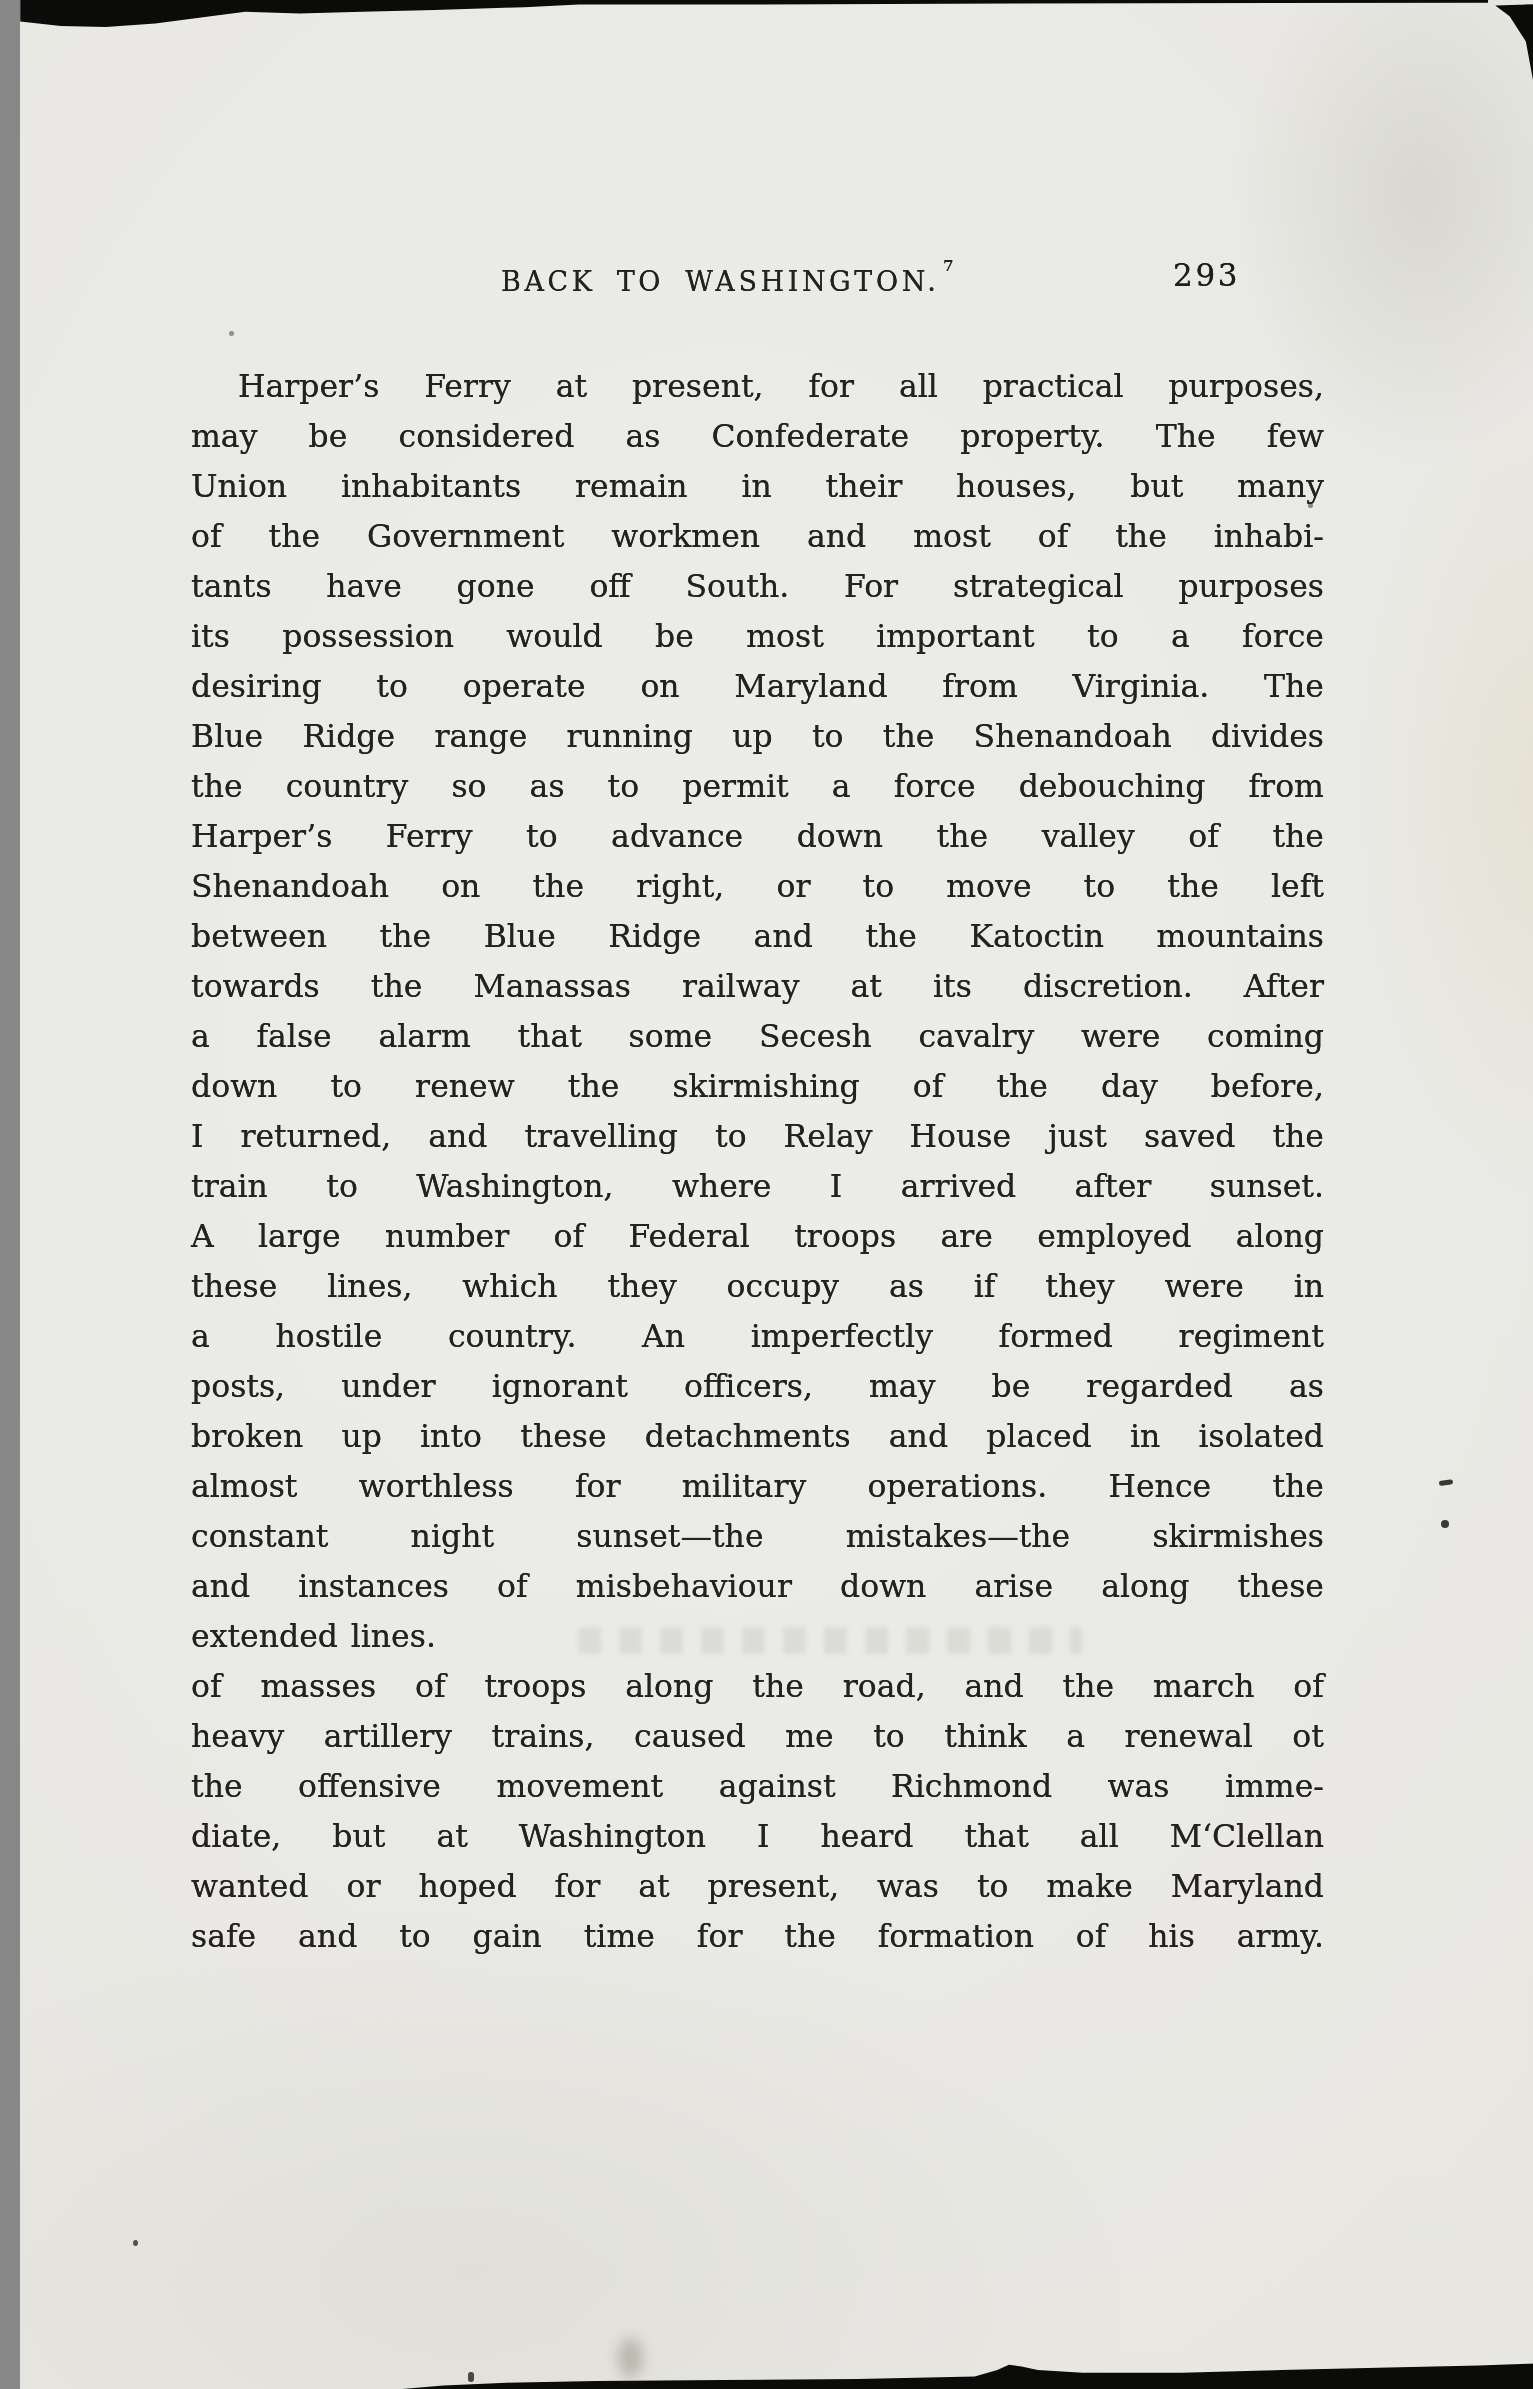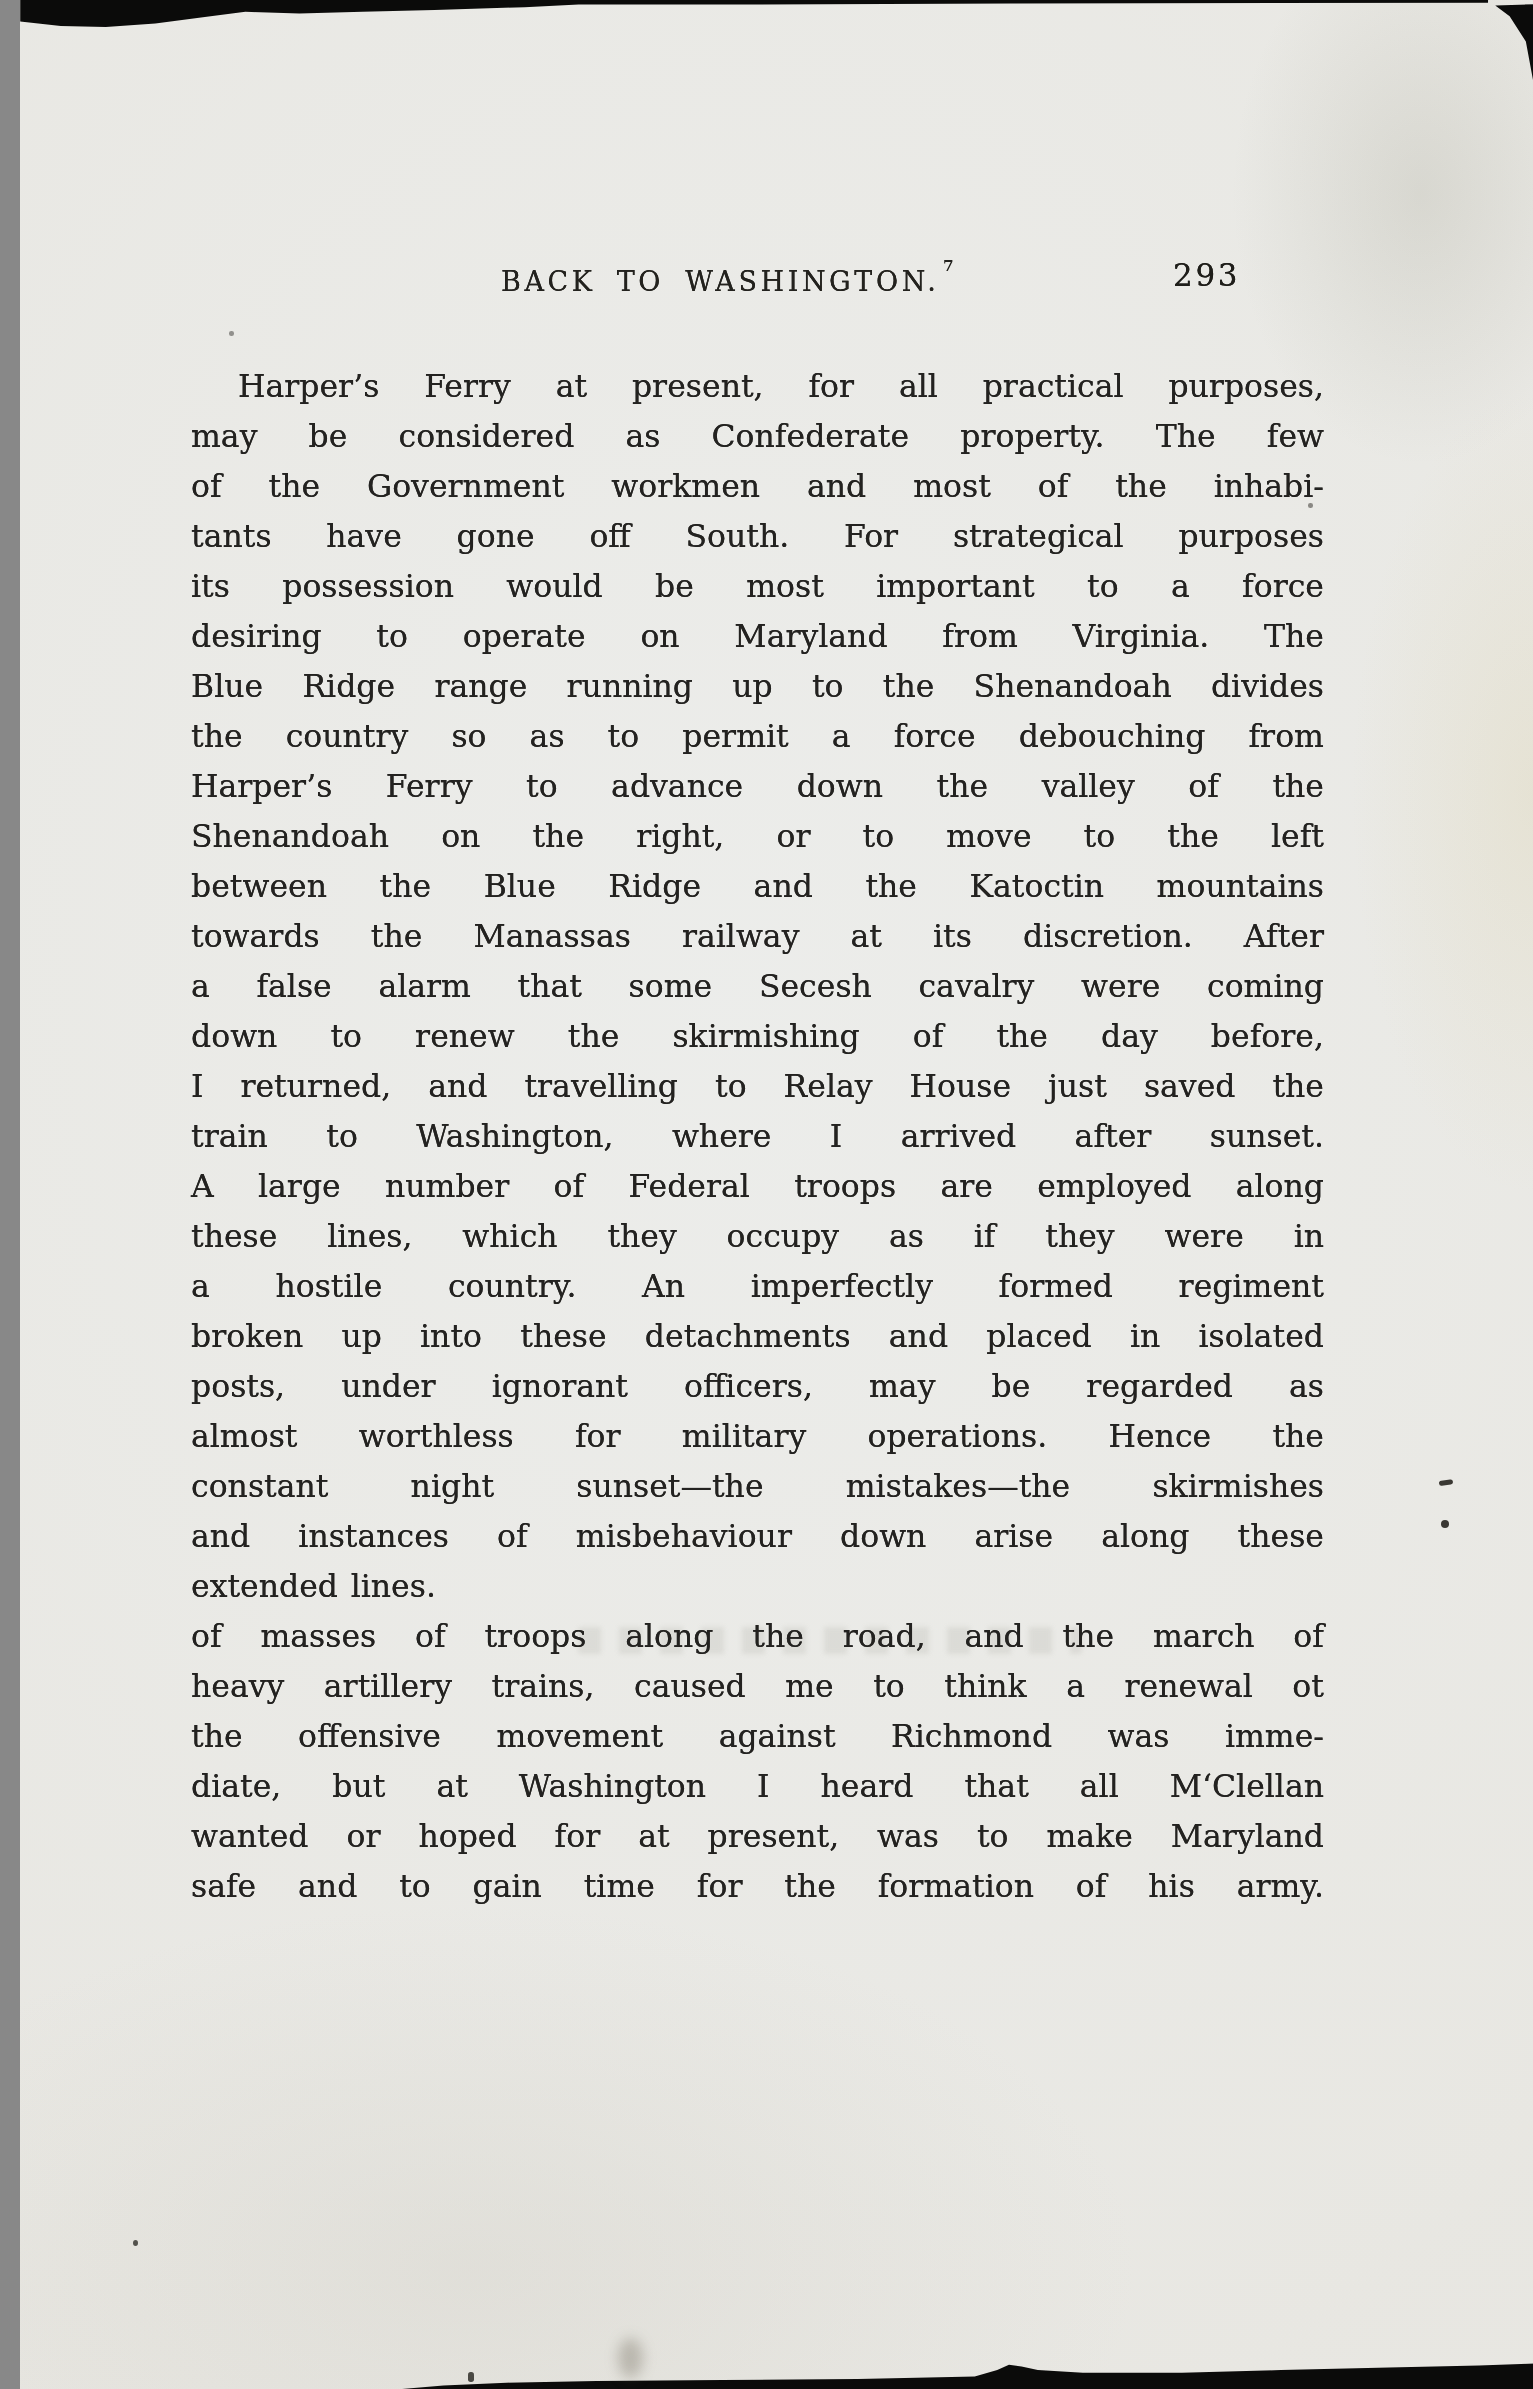--- a/index.html
+++ b/index.html
@@ -87,39 +87,40 @@
 
   <header class="running-head">
     <span class="head-title"><span>BACK TO WASHINGTON.</span><sup class="head-mark">7</sup></span>
     <span class="page-num">293</span>
   </header>
 
   <main class="body-text" id="body-text">
       <div class="para">
         <div class="line first">Harper’s Ferry at present, for all practical purposes,</div>
         <div class="line">may be considered as Confederate property.  The few</div>
+        <div class="line">Union inhabitants remain in their houses, but many</div>
         <div class="line">of the Government workmen and most of the inhabi-</div>
         <div class="line">tants have gone off South.  For strategical purposes</div>
         <div class="line">its possession would be most important to a force</div>
         <div class="line">desiring to operate on Maryland from Virginia.  The</div>
         <div class="line">Blue Ridge range running up to the Shenandoah divides</div>
         <div class="line">the country so as to permit a force debouching from</div>
         <div class="line">Harper’s Ferry to advance down the valley of the</div>
         <div class="line">Shenandoah on the right, or to move to the left</div>
         <div class="line">between the Blue Ridge and the Katoctin mountains</div>
         <div class="line">towards the Manassas railway at its discretion.  After</div>
         <div class="line">a false alarm that some Secesh cavalry were coming</div>
         <div class="line">down to renew the skirmishing of the day before,</div>
         <div class="line">I returned, and travelling to Relay House just saved the</div>
         <div class="line">train to Washington, where I arrived after sunset.</div>
         <div class="line">A large number of Federal troops are employed along</div>
         <div class="line">these lines, which they occupy as if they were in</div>
         <div class="line">a hostile country.  An imperfectly formed regiment</div>
+        <div class="line">posts, under ignorant officers, may be regarded as</div>
         <div class="line">broken up into these detachments and placed in isolated</div>
-        <div class="line">posts, under ignorant officers, may be regarded as</div>
         <div class="line">almost worthless for military operations.  Hence the</div>
         <div class="line">constant night sunset—the mistakes—the skirmishes</div>
         <div class="line">and instances of misbehaviour down arise along these</div>
         <div class="line no-stretch">extended lines.</div>
       </div>
       <div class="para">
         <div class="line">of masses of troops along the road, and the march of</div>
         <div class="line">heavy artillery trains, caused me to think a renewal ot</div>
         <div class="line">the offensive movement against Richmond was imme-</div>
         <div class="line">diate, but at Washington I heard that all M‘Clellan</div>

